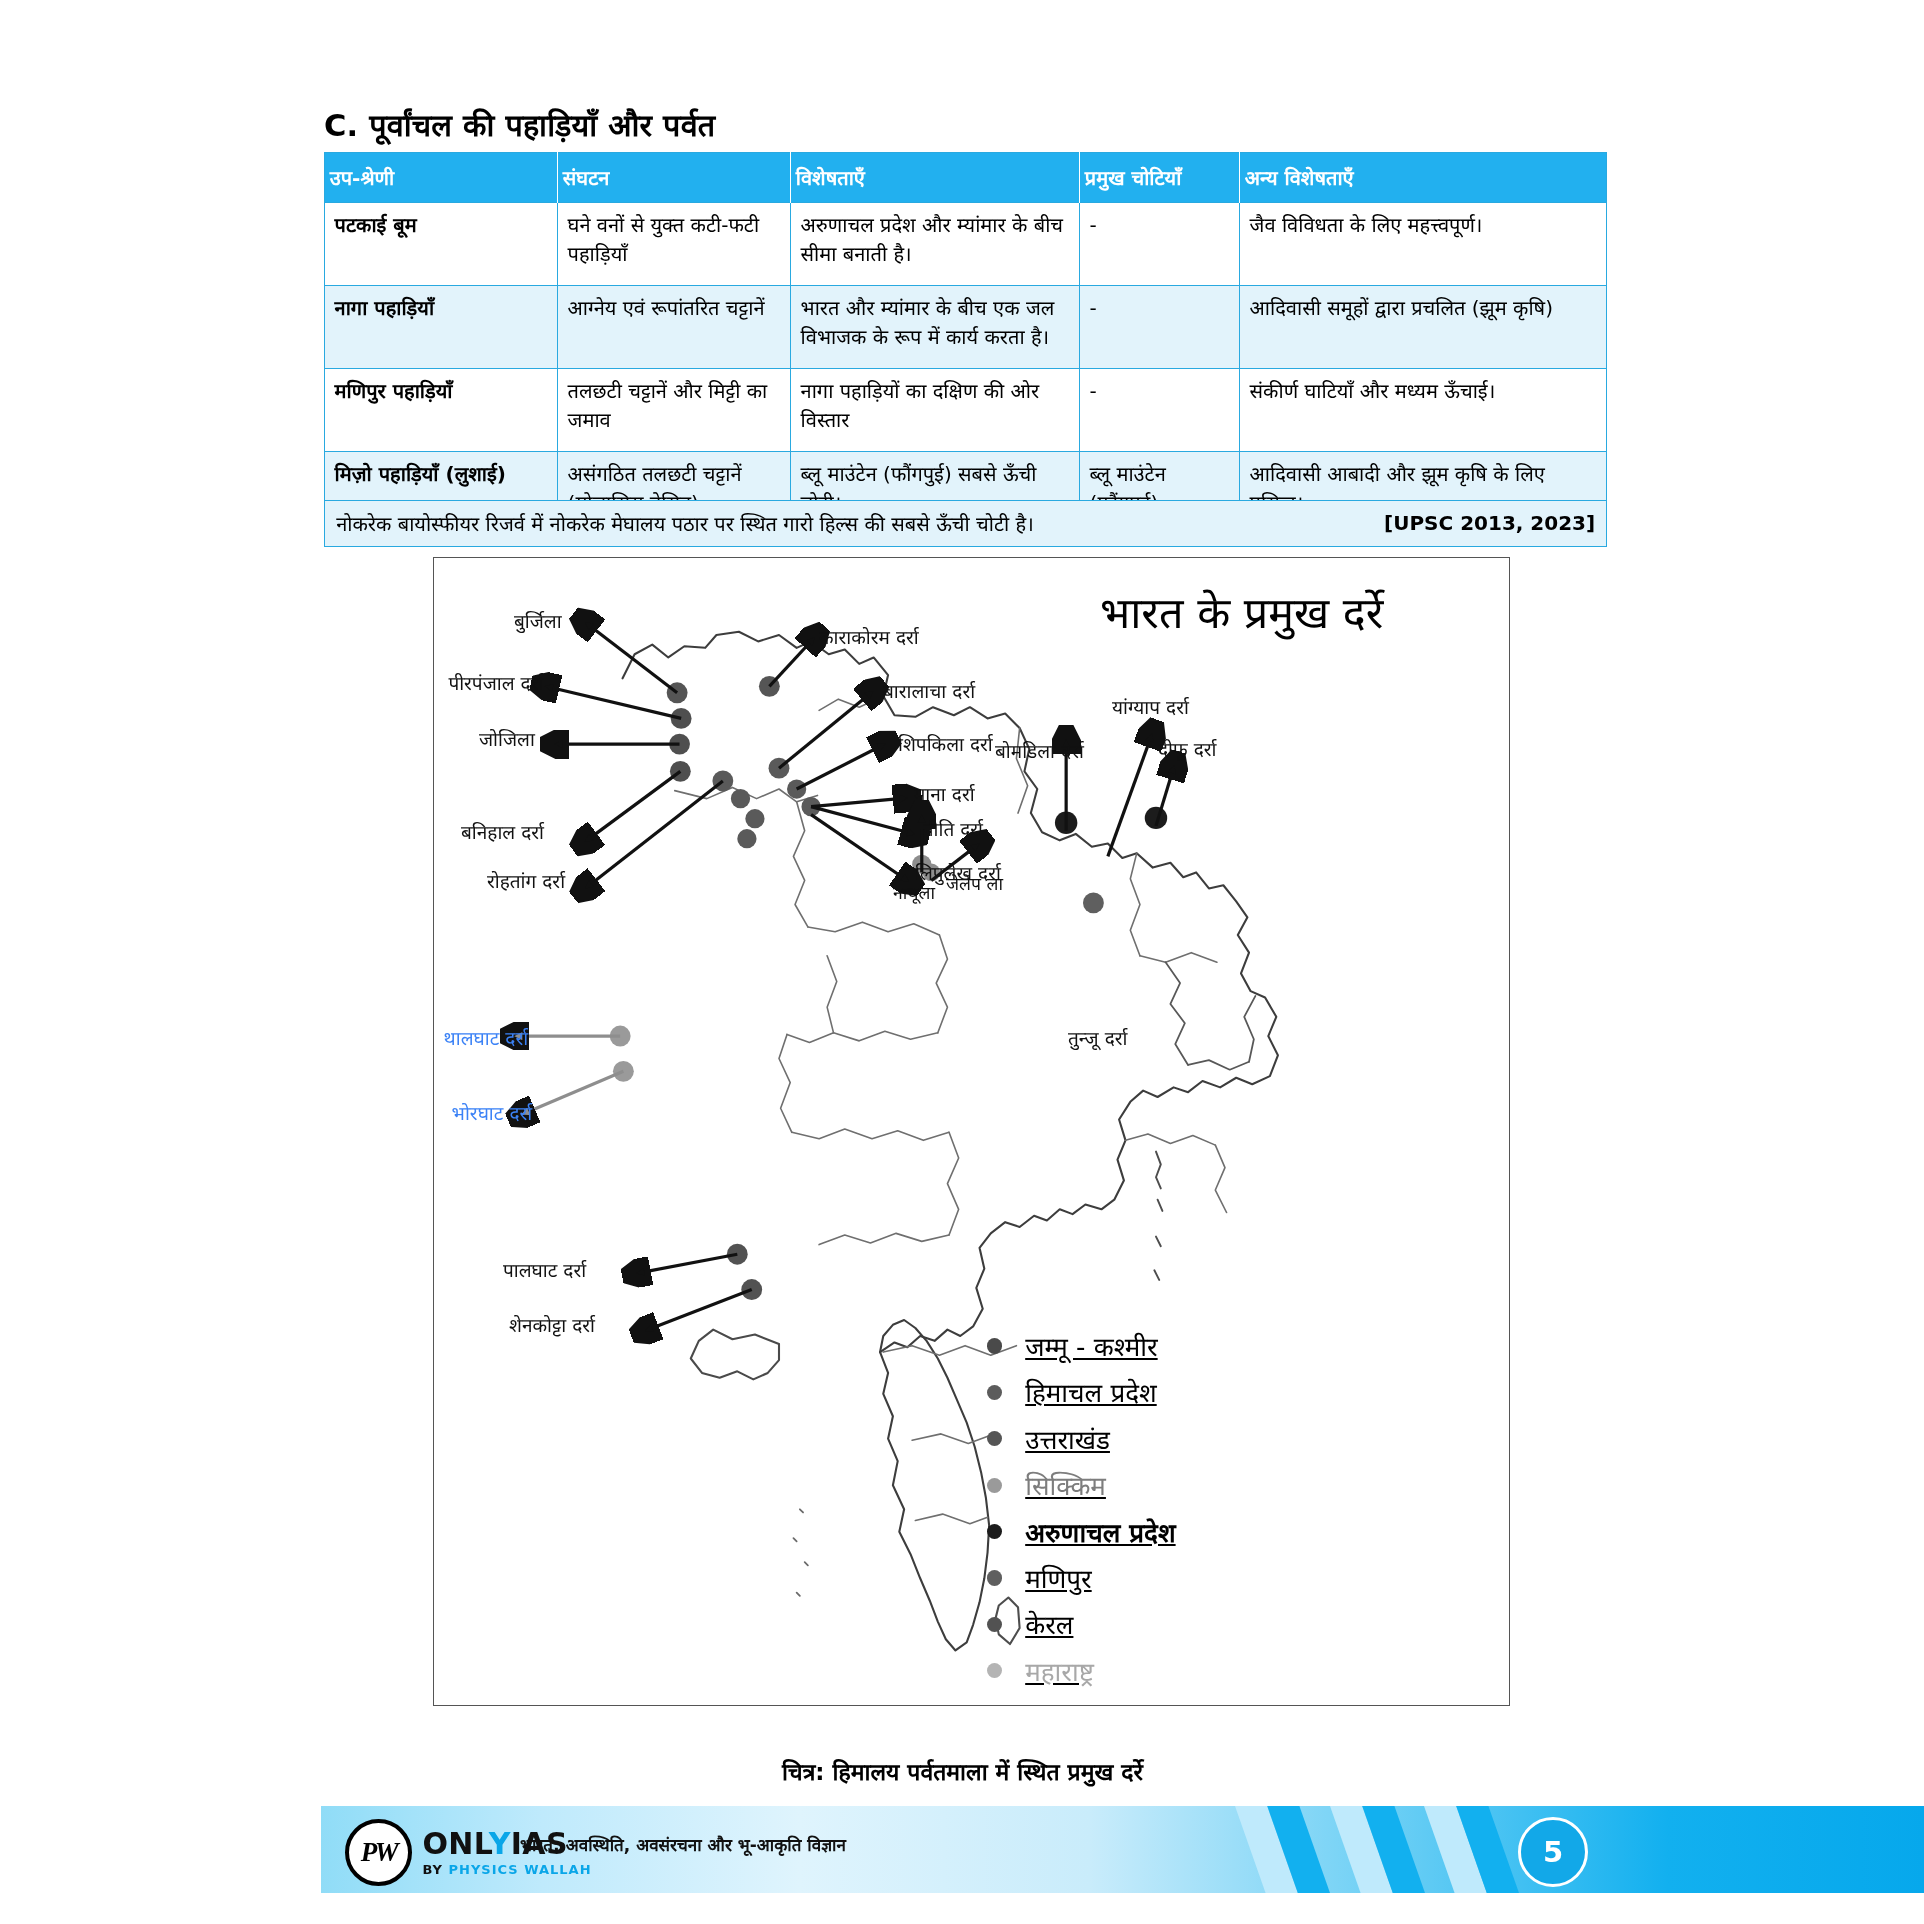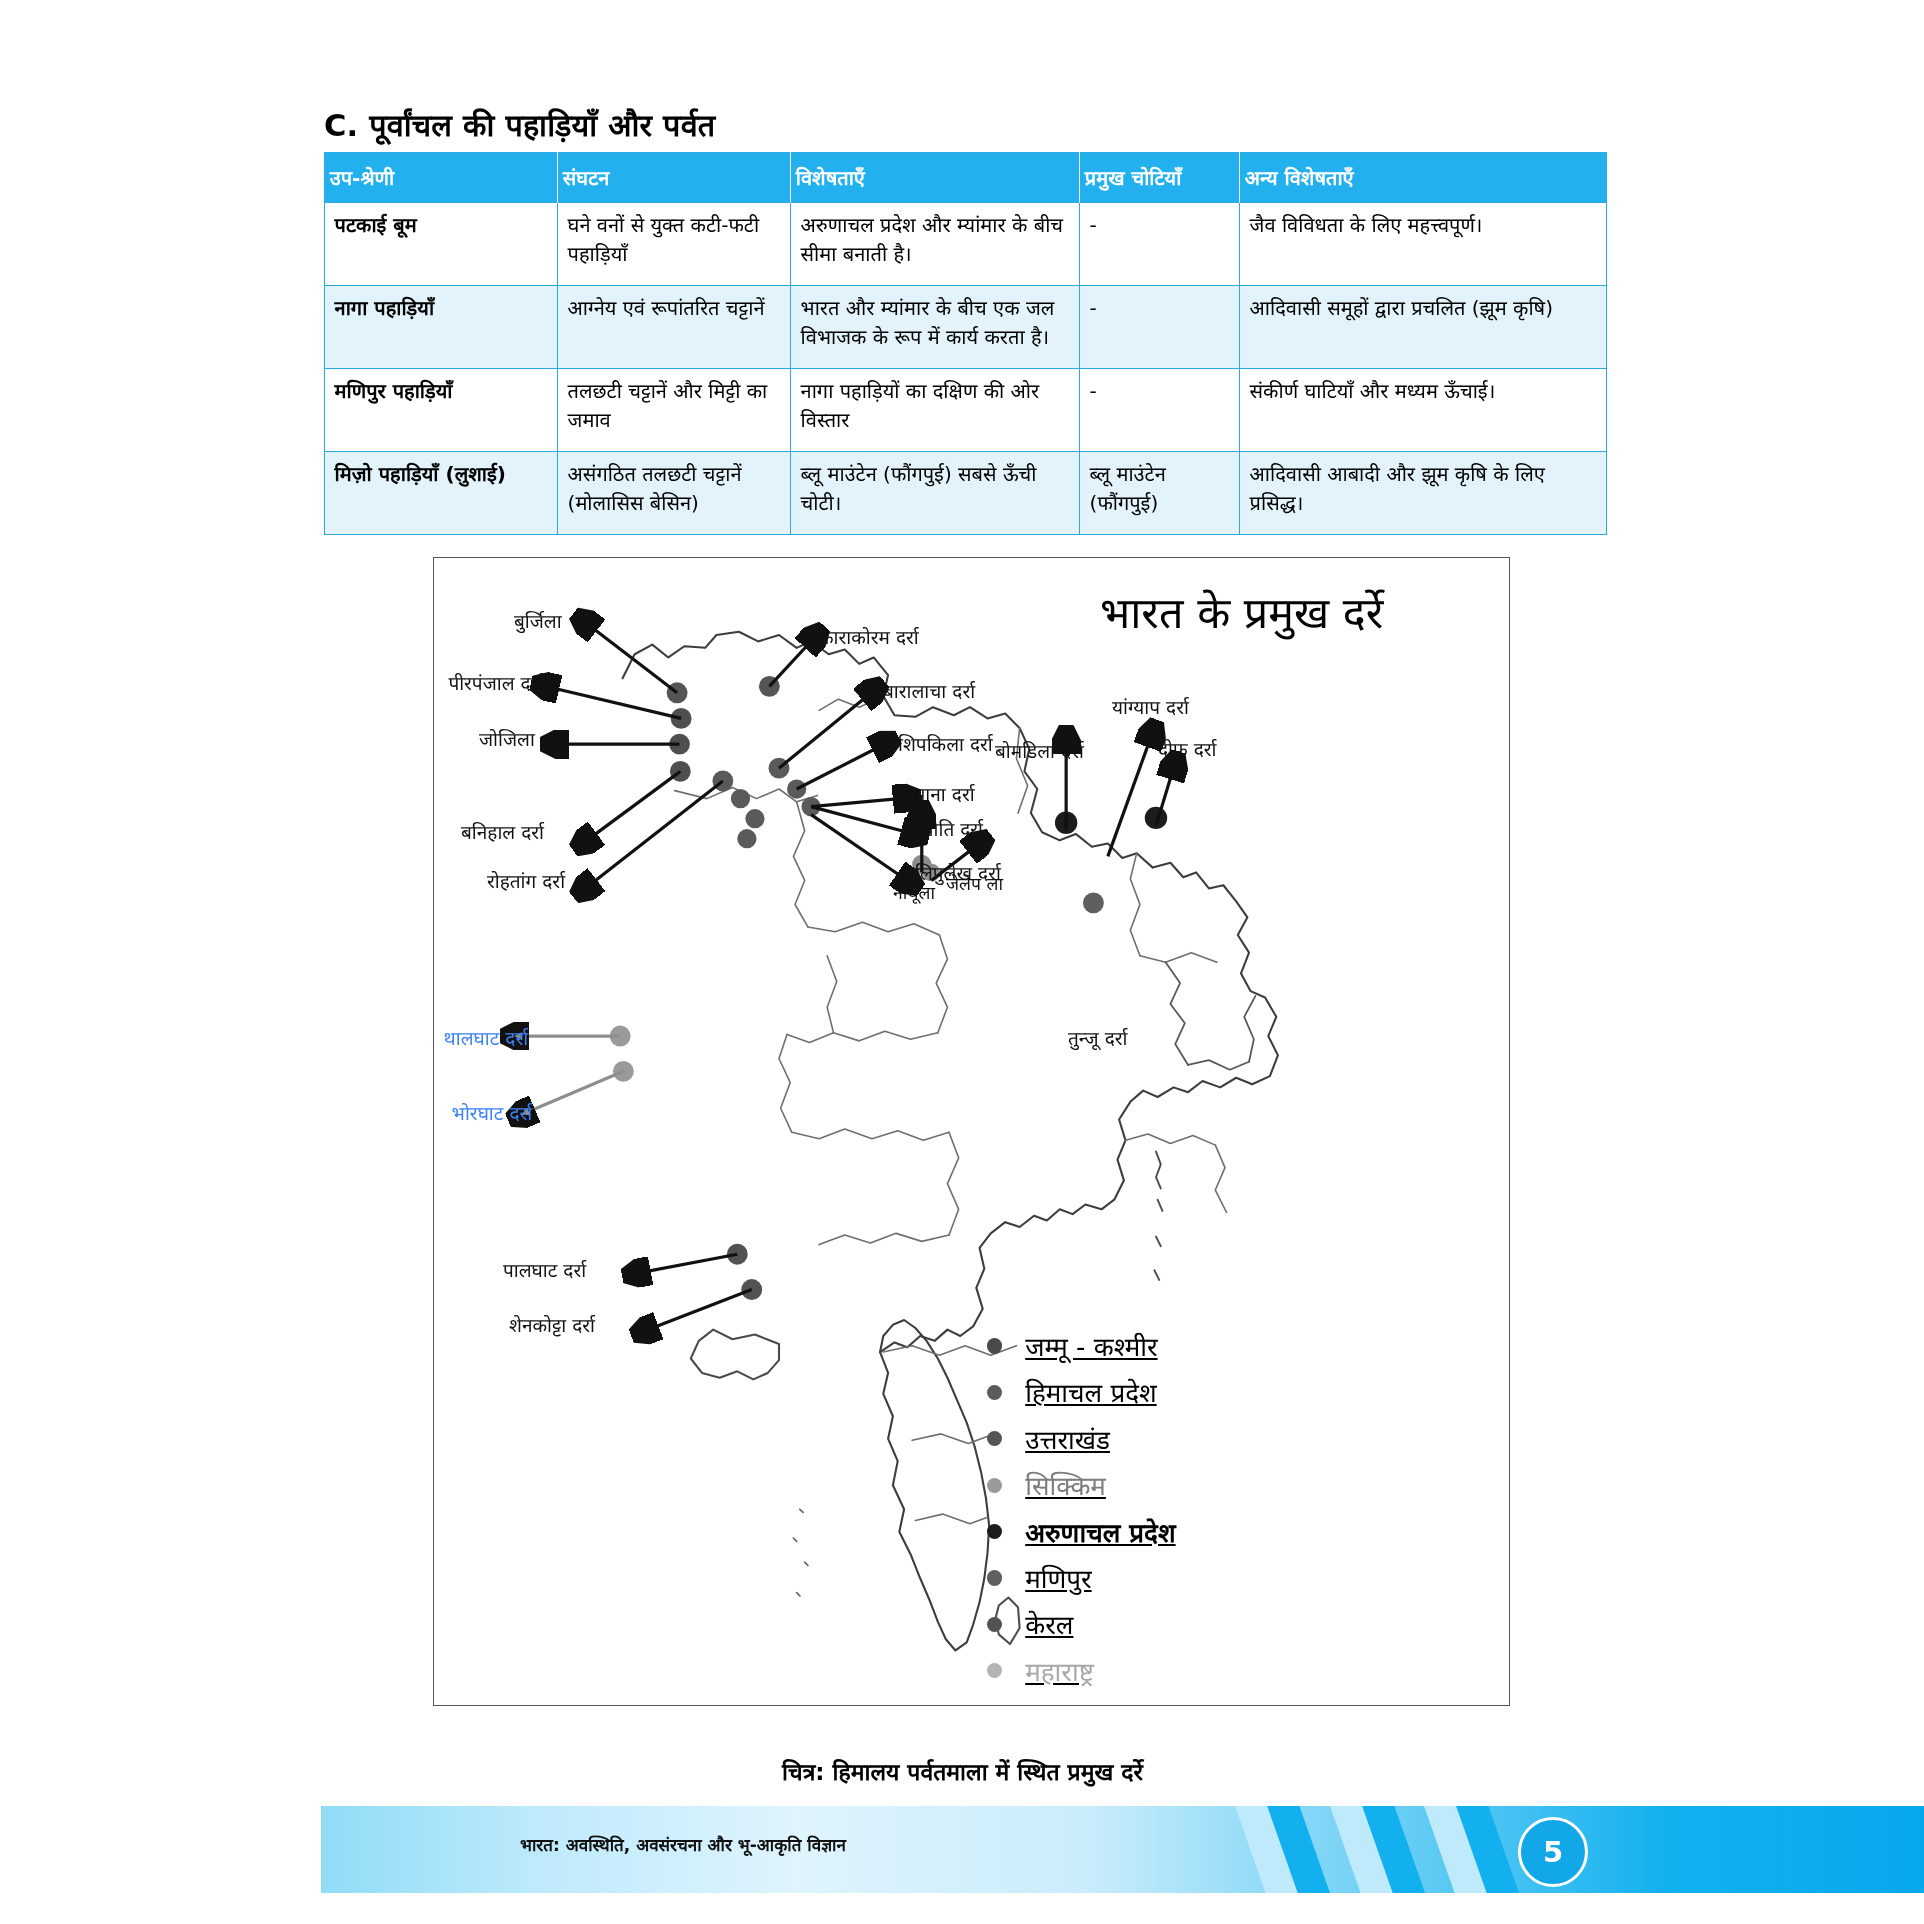--- a/index.html
+++ b/index.html
@@ -204,20 +204,24 @@
           <td class="first">मिज़ो पहाड़ियाँ (लुशाई)</td>
           <td>असंगठित तलछटी चट्टानें (मोलासिस बेसिन)</td>
           <td>ब्लू माउंटेन (फौंगपुई) सबसे ऊँची चोटी।</td>
           <td>ब्लू माउंटेन (फौंगपुई)</td>
           <td>आदिवासी आबादी और झूम कृषि के लिए प्रसिद्ध।</td>
         </tr>
       </tbody>
     </table>
   </div>
 
+  <div class="note">
+    <span>नोकरेक बायोस्फीयर रिजर्व में नोकरेक मेघालय पठार पर स्थित गारो हिल्स की सबसे ऊँची चोटी है।</span>
+    <span class="tag">[UPSC 2013, 2023]</span>
+  </div>
 
   <div class="map-frame">
 
     <div class="map-title">भारत के प्रमुख दर्रे</div>
 
     <svg class="map-svg" viewBox="0 0 1340 1430" aria-hidden="true">
       <g fill="none" stroke="#4d4d4d" stroke-width="2.6" stroke-linejoin="round" stroke-linecap="round">
 
         <path d="M235,150 L250,120 L272,108 L292,124 L312,110 L338,112 L352,96 L380,92
                  L404,104 L430,96 L452,112 L470,104 L492,120 L512,114 L530,132 L548,124
@@ -412,19 +416,26 @@
     </svg>
     <svg class="chev" style="left:1330px;" viewBox="0 0 118 108">
       <path d="M0,0 L40,0 L78,108 L38,108 Z" fill="#bfeafc"></path>
       <path d="M40,0 L80,0 L118,108 L78,108 Z" fill="#12b0ef"></path>
     </svg>
     <svg class="chev" style="left:1424px;" viewBox="0 0 118 108">
       <path d="M0,0 L40,0 L78,108 L38,108 Z" fill="#bfeafc"></path>
       <path d="M40,0 L80,0 L118,108 L78,108 Z" fill="#12b0ef"></path>
     </svg>
 
+    <div class="logo-wrap">
+      <div class="pw-circle">PW</div>
+      <div class="logo-text">
+        <div class="logo-main"><span>ONL</span><span class="dotted">Y</span><span>IAS</span></div>
+        <div class="logo-sub"><span>BY </span><b>PHYSICS WALLAH</b></div>
+      </div>
+    </div>
 
     <div class="footer-title">भारत: अवस्थिति, अवसंरचना और भू-आकृति विज्ञान</div>
     <div class="page-badge">5</div>
   </div>
 
 </div>
 
 
 </body></html>

